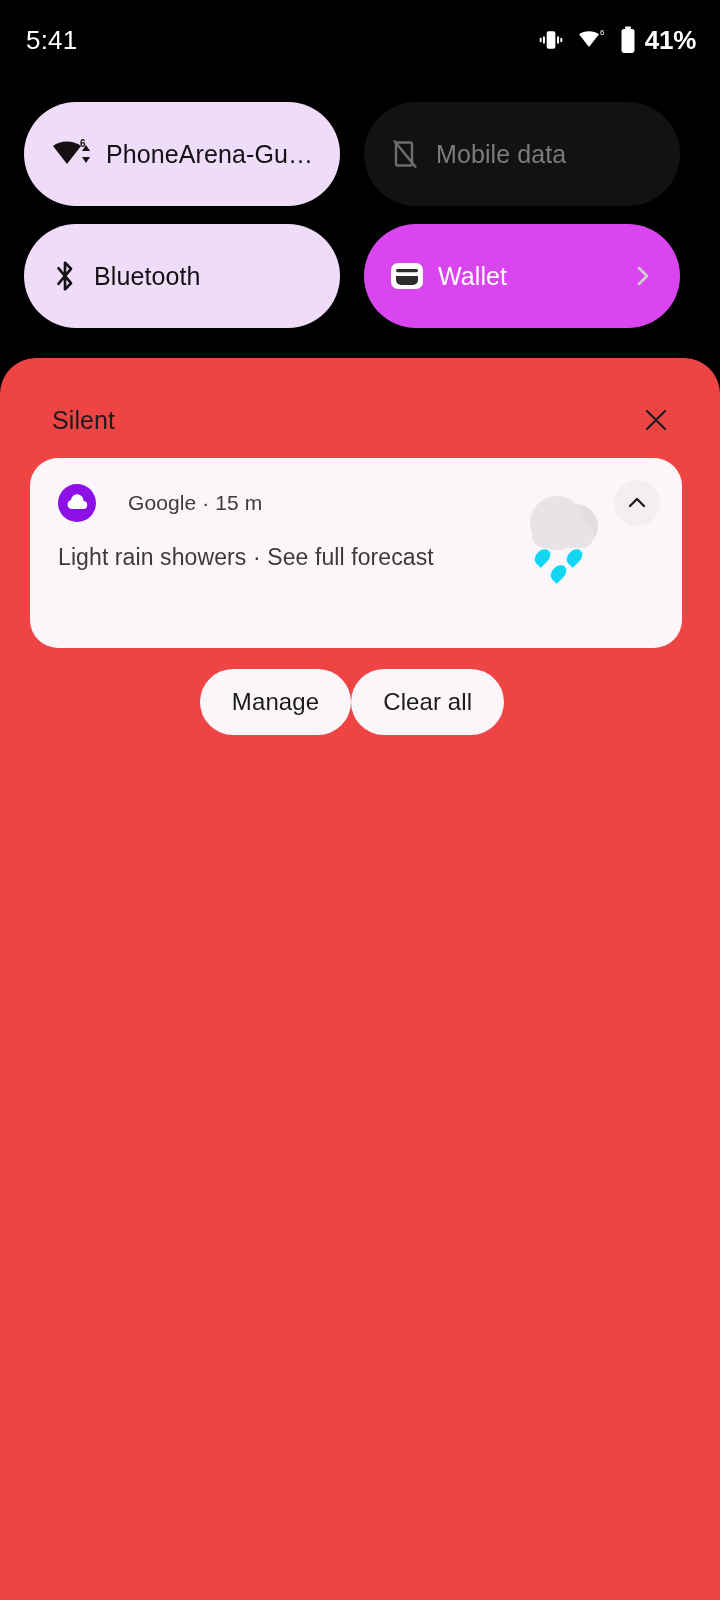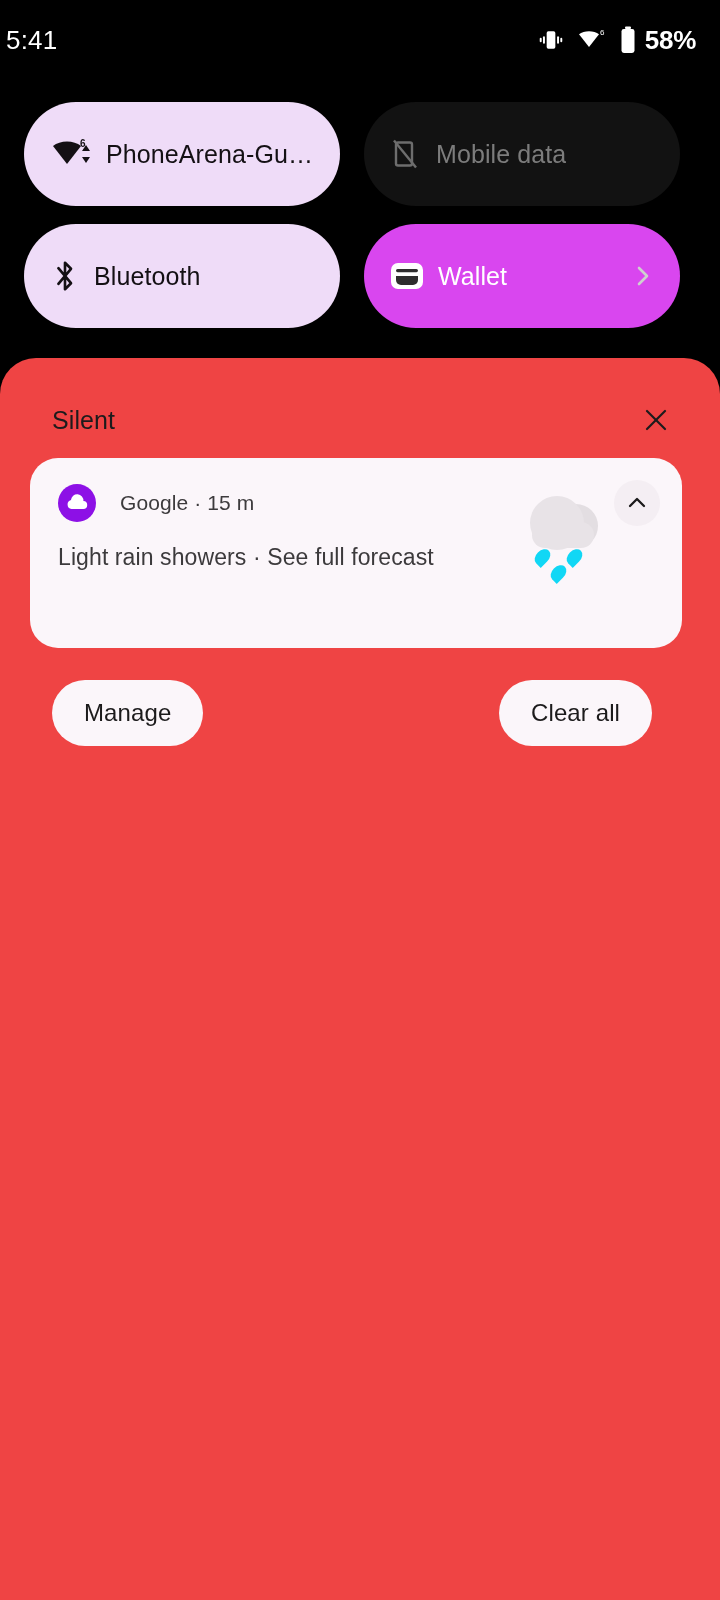--- a/index.html
+++ b/index.html
@@ -8,21 +8,21 @@
     background:#000;
     font-family:"Liberation Sans", sans-serif;
     overflow:hidden;
   }
   #screen { position:relative; width:720px; height:1600px; background:#000; }
 
   
   .statusbar {
     position:absolute; top:0; left:0; width:720px; height:80px;
     display:flex; align-items:center; justify-content:space-between;
-    padding:0 24px 0 6px;
+    padding:0 24px 0 26px;
     color:#ffffff;
   }
   .sb-left { display:flex; align-items:baseline; gap:16px; }
   .sb-time { font-size:26px; letter-spacing:.2px; }
   .sb-date { font-size:26px; letter-spacing:.2px; }
   .sb-right { display:flex; align-items:center; gap:13px; }
   .sb-batt-text { font-size:26px; font-weight:700; letter-spacing:-.3px; margin-left:-4px; }
   .icon-svg { display:block; }
 
   
@@ -58,21 +58,21 @@
   .close-btn {
     width:40px; height:40px; display:flex; align-items:center; justify-content:center;
   }
 
   
   .notif {
     position:absolute; top:100px; left:30px; width:652px; height:190px;
     background:#fbf6fa; border-radius:28px;
     padding:26px 28px 0 28px;
   }
-  .notif-head { display:flex; align-items:center; gap:24px; }
+  .notif-head { display:flex; align-items:center; gap:32px; }
   .app-icon {
     width:38px; height:38px; border-radius:50%;
     background:#8d10e6; display:flex; align-items:center; justify-content:center;
     flex:0 0 auto;
   }
   .notif-src { font-size:21px; color:#3d3b3d; letter-spacing:.1px; }
   .notif-title { margin-top:20px; font-size:27px; color:#1b1a1b; letter-spacing:.1px; }
   .notif-body { margin-top:22px; font-size:23px; color:#3c3a3c; letter-spacing:.1px; }
 
   .notif-right { position:absolute; top:22px; right:22px; display:flex; align-items:flex-start; gap:14px; }
@@ -93,22 +93,22 @@
           border-radius:0 50% 50% 50%; transform:rotate(-135deg); }
   .drop-1 { left:6px; top:60px; }
   .drop-2 { left:38px; top:60px; }
   .drop-3 { left:22px; top:76px; }
   .expand-btn {
     width:46px; height:46px; border-radius:50%;
     background:#f4eef3; display:flex; align-items:center; justify-content:center;
   }
 
   
-  .actions { position:absolute; top:322px; left:52px; right:68px;
-             display:flex; justify-content:space-between; }
+  .actions { position:absolute; top:311px; left:52px; right:68px;
+             display:flex; justify-content:center; }
   .pill {
     height:66px; border-radius:33px; background:#fbf6fa;
     display:flex; align-items:center; justify-content:center;
     padding:0 32px; font-size:24px; color:#1c1b1c; letter-spacing:.1px;
   }
 
   
   .navbar {
     position:absolute; left:0; bottom:0; width:720px; height:56px;
     display:flex; align-items:center; justify-content:center;
@@ -139,21 +139,21 @@
           <path d="M2 7.2 C7 3.2 17 3.2 22 7.2 L12 20 Z"></path>
           <text x="23" y="8" font-size="8" font-family="Liberation Sans, sans-serif" fill="#fff">6</text>
         </svg>
       </span>
       <span>
         <svg class="icon-svg" width="16" height="28" viewBox="0 0 16 28" fill="#fff">
           <rect x="5" y="0.5" width="6" height="2.5" rx="1"></rect>
           <rect x="1.5" y="3" width="13" height="24" rx="2.4"></rect>
         </svg>
       </span>
-      <span class="sb-batt-text">58%</span>
+      <span class="sb-batt-text">41%</span>
     </div>
   </div>
 
   <div class="qs">
 
     <div class="tile tile-on">
       <span class="wifi-tile-icons">
         <svg class="icon-svg" width="42" height="34" viewBox="0 0 42 34">
           <path d="M3 9 C10 3 24 3 31 9 L17 27 Z" fill="#141014"></path>
           <text x="30" y="10" font-size="10" font-weight="bold" font-family="Liberation Sans, sans-serif" fill="#141014">6</text>

